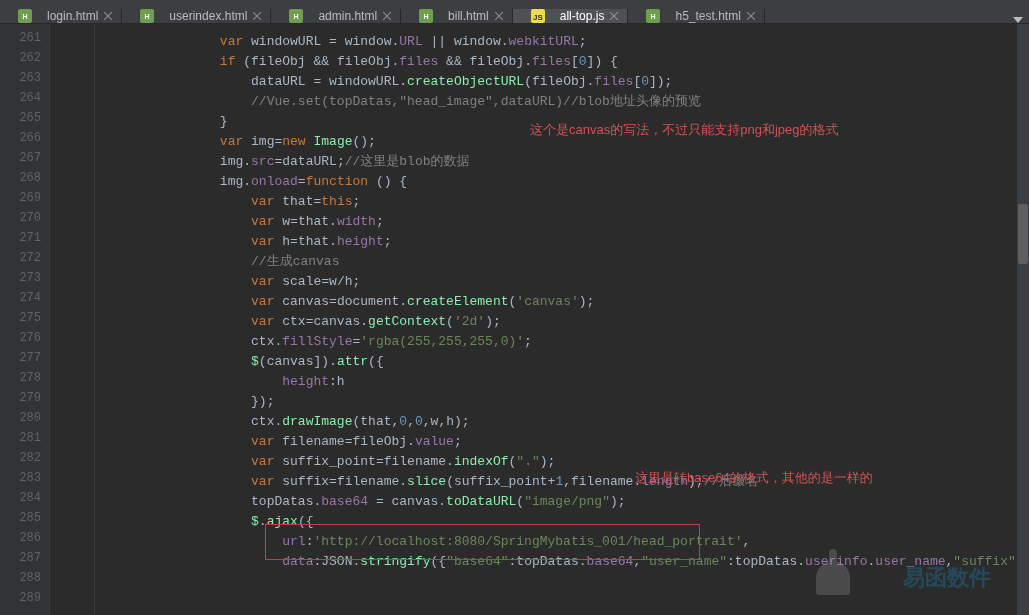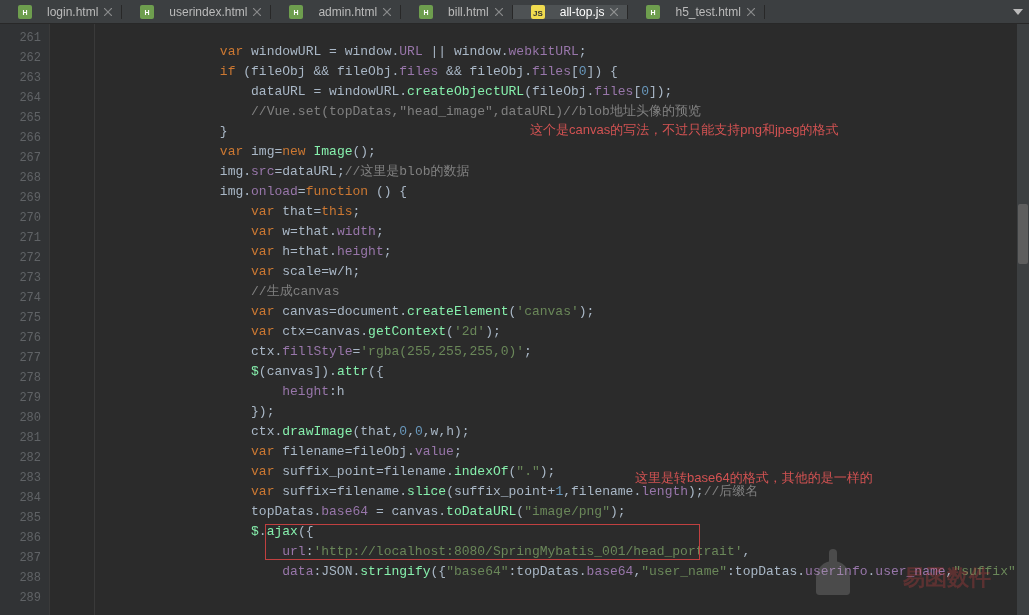--- a/index.html
+++ b/index.html
@@ -10,21 +10,21 @@
       color: #a9b7c6;
       overflow: hidden;
       width: 1029px;
       height: 615px;
     }
     .tabs {
       display: flex;
       background: #3c3f41;
       border-bottom: 1px solid #282828;
       height: 24px;
-      align-items: center;
+      align-items: flex-end;
     }
     .tab {
       display: flex;
       align-items: center;
       padding: 0 8px;
       border-right: 1px solid #282828;
       color: #bbbbbb;
       font-size: 12px;
       gap: 5px;
       cursor: pointer;
@@ -74,21 +74,21 @@
       user-select: none;
       flex-shrink: 0;
     }
     .indent-ruler {
       width: 45px;
       border-right: 1px solid #3a3a3a;
       flex-shrink: 0;
     }
     .code-area {
       flex: 1;
-      padding: 18px 0;
+      padding: 8px 0;
       line-height: 20px;
       position: relative;
       overflow: hidden;
     }
     .code-line {
       white-space: pre;
       height: 20px;
       padding-left: 0;
     }
     .kw { color: #cc7832; }
@@ -143,21 +143,21 @@
     }
     .watermark-icon::before{
       content:"";
       position:absolute;
       width:8px;height:18px;
       background:#aaa;
       left:13px;top:-12px;
       border-radius:4px;
     }
     .watermark-text {
-      color: #ef4444;
+      color: #0ea5e9;
       font-size: 22px;
       font-family: "Microsoft YaHei", sans-serif;
       font-weight: bold;
       margin-left: 45px;
     }
     .scrollbar-v {
       position: absolute;
       right: 0;
       top: 24px;
       bottom: 0;
@@ -311,22 +311,22 @@
       <div class="code-line">                <span class="kw">if </span><span class="plain">(</span><span class="ident">fileObj</span><span class="plain"> &amp;&amp; </span><span class="ident">fileObj</span><span class="plain">.</span><span class="prop">files</span><span class="plain"> &amp;&amp; </span><span class="ident">fileObj</span><span class="plain">.</span><span class="prop">files</span><span class="plain">[</span><span class="num">0</span><span class="plain">]) {</span></div>
       <div class="code-line">                    <span class="ident">dataURL </span><span class="plain">= </span><span class="ident">windowURL</span><span class="plain">.</span><span class="func">createObjectURL</span><span class="plain">(</span><span class="ident">fileObj</span><span class="plain">.</span><span class="prop">files</span><span class="plain">[</span><span class="num">0</span><span class="plain">]);</span></div>
       <div class="code-line">                    <span class="comment">//Vue.set(topDatas,"head_image",dataURL)//blob地址头像的预览</span></div>
       <div class="code-line">                <span class="plain">}</span></div>
       <div class="code-line">                <span class="kw">var </span><span class="ident">img</span><span class="plain">=</span><span class="kw">new </span><span class="func">Image</span><span class="plain">();</span></div>
       <div class="code-line">                <span class="ident">img</span><span class="plain">.</span><span class="prop">src</span><span class="plain">=</span><span class="ident">dataURL</span><span class="plain">;</span><span class="comment">//这里是blob的数据</span></div>
       <div class="code-line">                <span class="ident">img</span><span class="plain">.</span><span class="prop">onload</span><span class="plain">=</span><span class="kw">function </span><span class="plain">() {</span></div>
       <div class="code-line">                    <span class="kw">var </span><span class="ident">that</span><span class="plain">=</span><span class="kw">this</span><span class="plain">;</span></div>
       <div class="code-line">                    <span class="kw">var </span><span class="ident">w</span><span class="plain">=</span><span class="ident">that</span><span class="plain">.</span><span class="prop">width</span><span class="plain">;</span></div>
       <div class="code-line">                    <span class="kw">var </span><span class="ident">h</span><span class="plain">=</span><span class="ident">that</span><span class="plain">.</span><span class="prop">height</span><span class="plain">;</span></div>
+      <div class="code-line">                    <span class="comment">//生成canvas</span></div>
       <div class="code-line">                    <span class="kw">var </span><span class="ident">scale</span><span class="plain">=</span><span class="ident">w</span><span class="plain">/</span><span class="ident">h</span><span class="plain">;</span></div>
-      <div class="code-line">                    <span class="comment">//生成canvas</span></div>
       <div class="code-line">                    <span class="kw">var </span><span class="ident">canvas</span><span class="plain">=</span><span class="ident">document</span><span class="plain">.</span><span class="func">createElement</span><span class="plain">(</span><span class="str">'canvas'</span><span class="plain">);</span></div>
       <div class="code-line">                    <span class="kw">var </span><span class="ident">ctx</span><span class="plain">=</span><span class="ident">canvas</span><span class="plain">.</span><span class="func">getContext</span><span class="plain">(</span><span class="str">'2d'</span><span class="plain">);</span></div>
       <div class="code-line">                    <span class="ident">ctx</span><span class="plain">.</span><span class="prop">fillStyle</span><span class="plain">=</span><span class="str">'rgba(255,255,255,0)'</span><span class="plain">;</span></div>
       <div class="code-line">                    <span class="func">$</span><span class="plain">(</span><span class="ident">canvas</span><span class="plain">]).</span><span class="func">attr</span><span class="plain">({</span></div>
       <div class="code-line">                        <span class="prop">height</span><span class="plain">:</span><span class="ident">h</span></div>
       <div class="code-line">                    <span class="plain">});</span></div>
       <div class="code-line">                    <span class="ident">ctx</span><span class="plain">.</span><span class="func">drawImage</span><span class="plain">(</span><span class="ident">that</span><span class="plain">,</span><span class="num">0</span><span class="plain">,</span><span class="num">0</span><span class="plain">,</span><span class="ident">w</span><span class="plain">,</span><span class="ident">h</span><span class="plain">);</span></div>
       <div class="code-line">                    <span class="kw">var </span><span class="ident">filename</span><span class="plain">=</span><span class="ident">fileObj</span><span class="plain">.</span><span class="prop">value</span><span class="plain">;</span></div>
       <div class="code-line">                    <span class="kw">var </span><span class="ident">suffix_point</span><span class="plain">=</span><span class="ident">filename</span><span class="plain">.</span><span class="func">indexOf</span><span class="plain">(</span><span class="str">"."</span><span class="plain">);</span></div>
       <div class="code-line">                    <span class="kw">var </span><span class="ident">suffix</span><span class="plain">=</span><span class="ident">filename</span><span class="plain">.</span><span class="func">slice</span><span class="plain">(</span><span class="ident">suffix_point</span><span class="plain">+</span><span class="num">1</span><span class="plain">,</span><span class="ident">filename</span><span class="plain">.</span><span class="prop">length</span><span class="plain">);</span><span class="comment">//后缀名</span></div>

